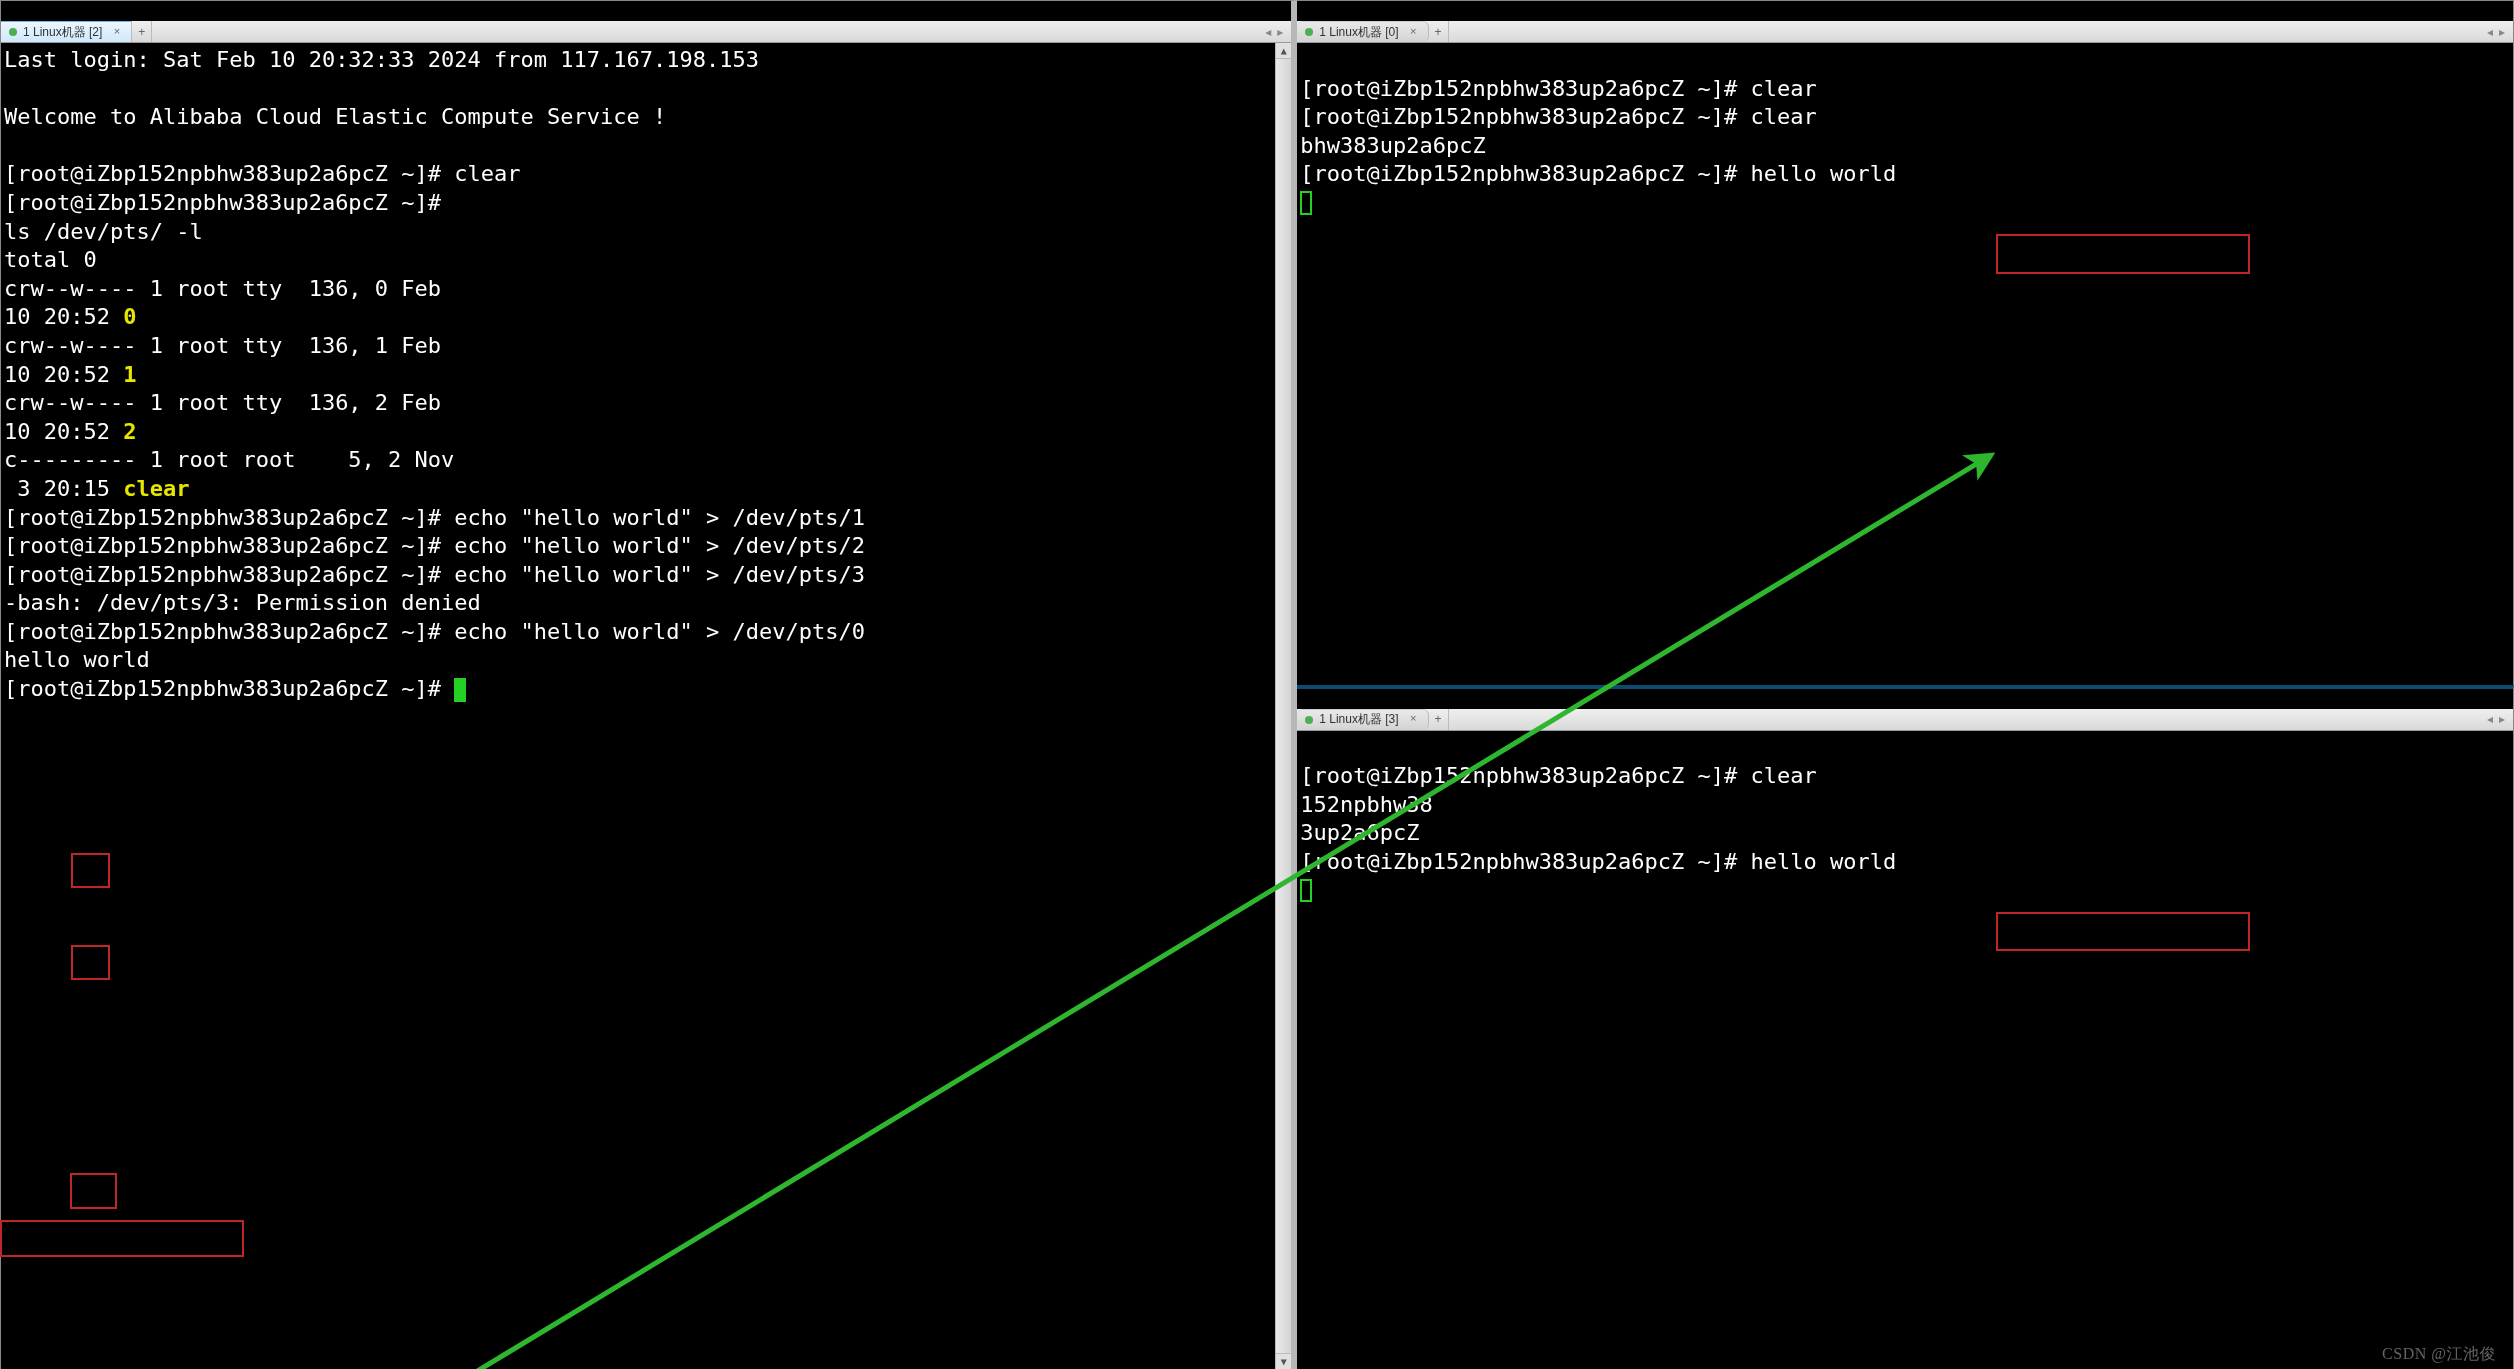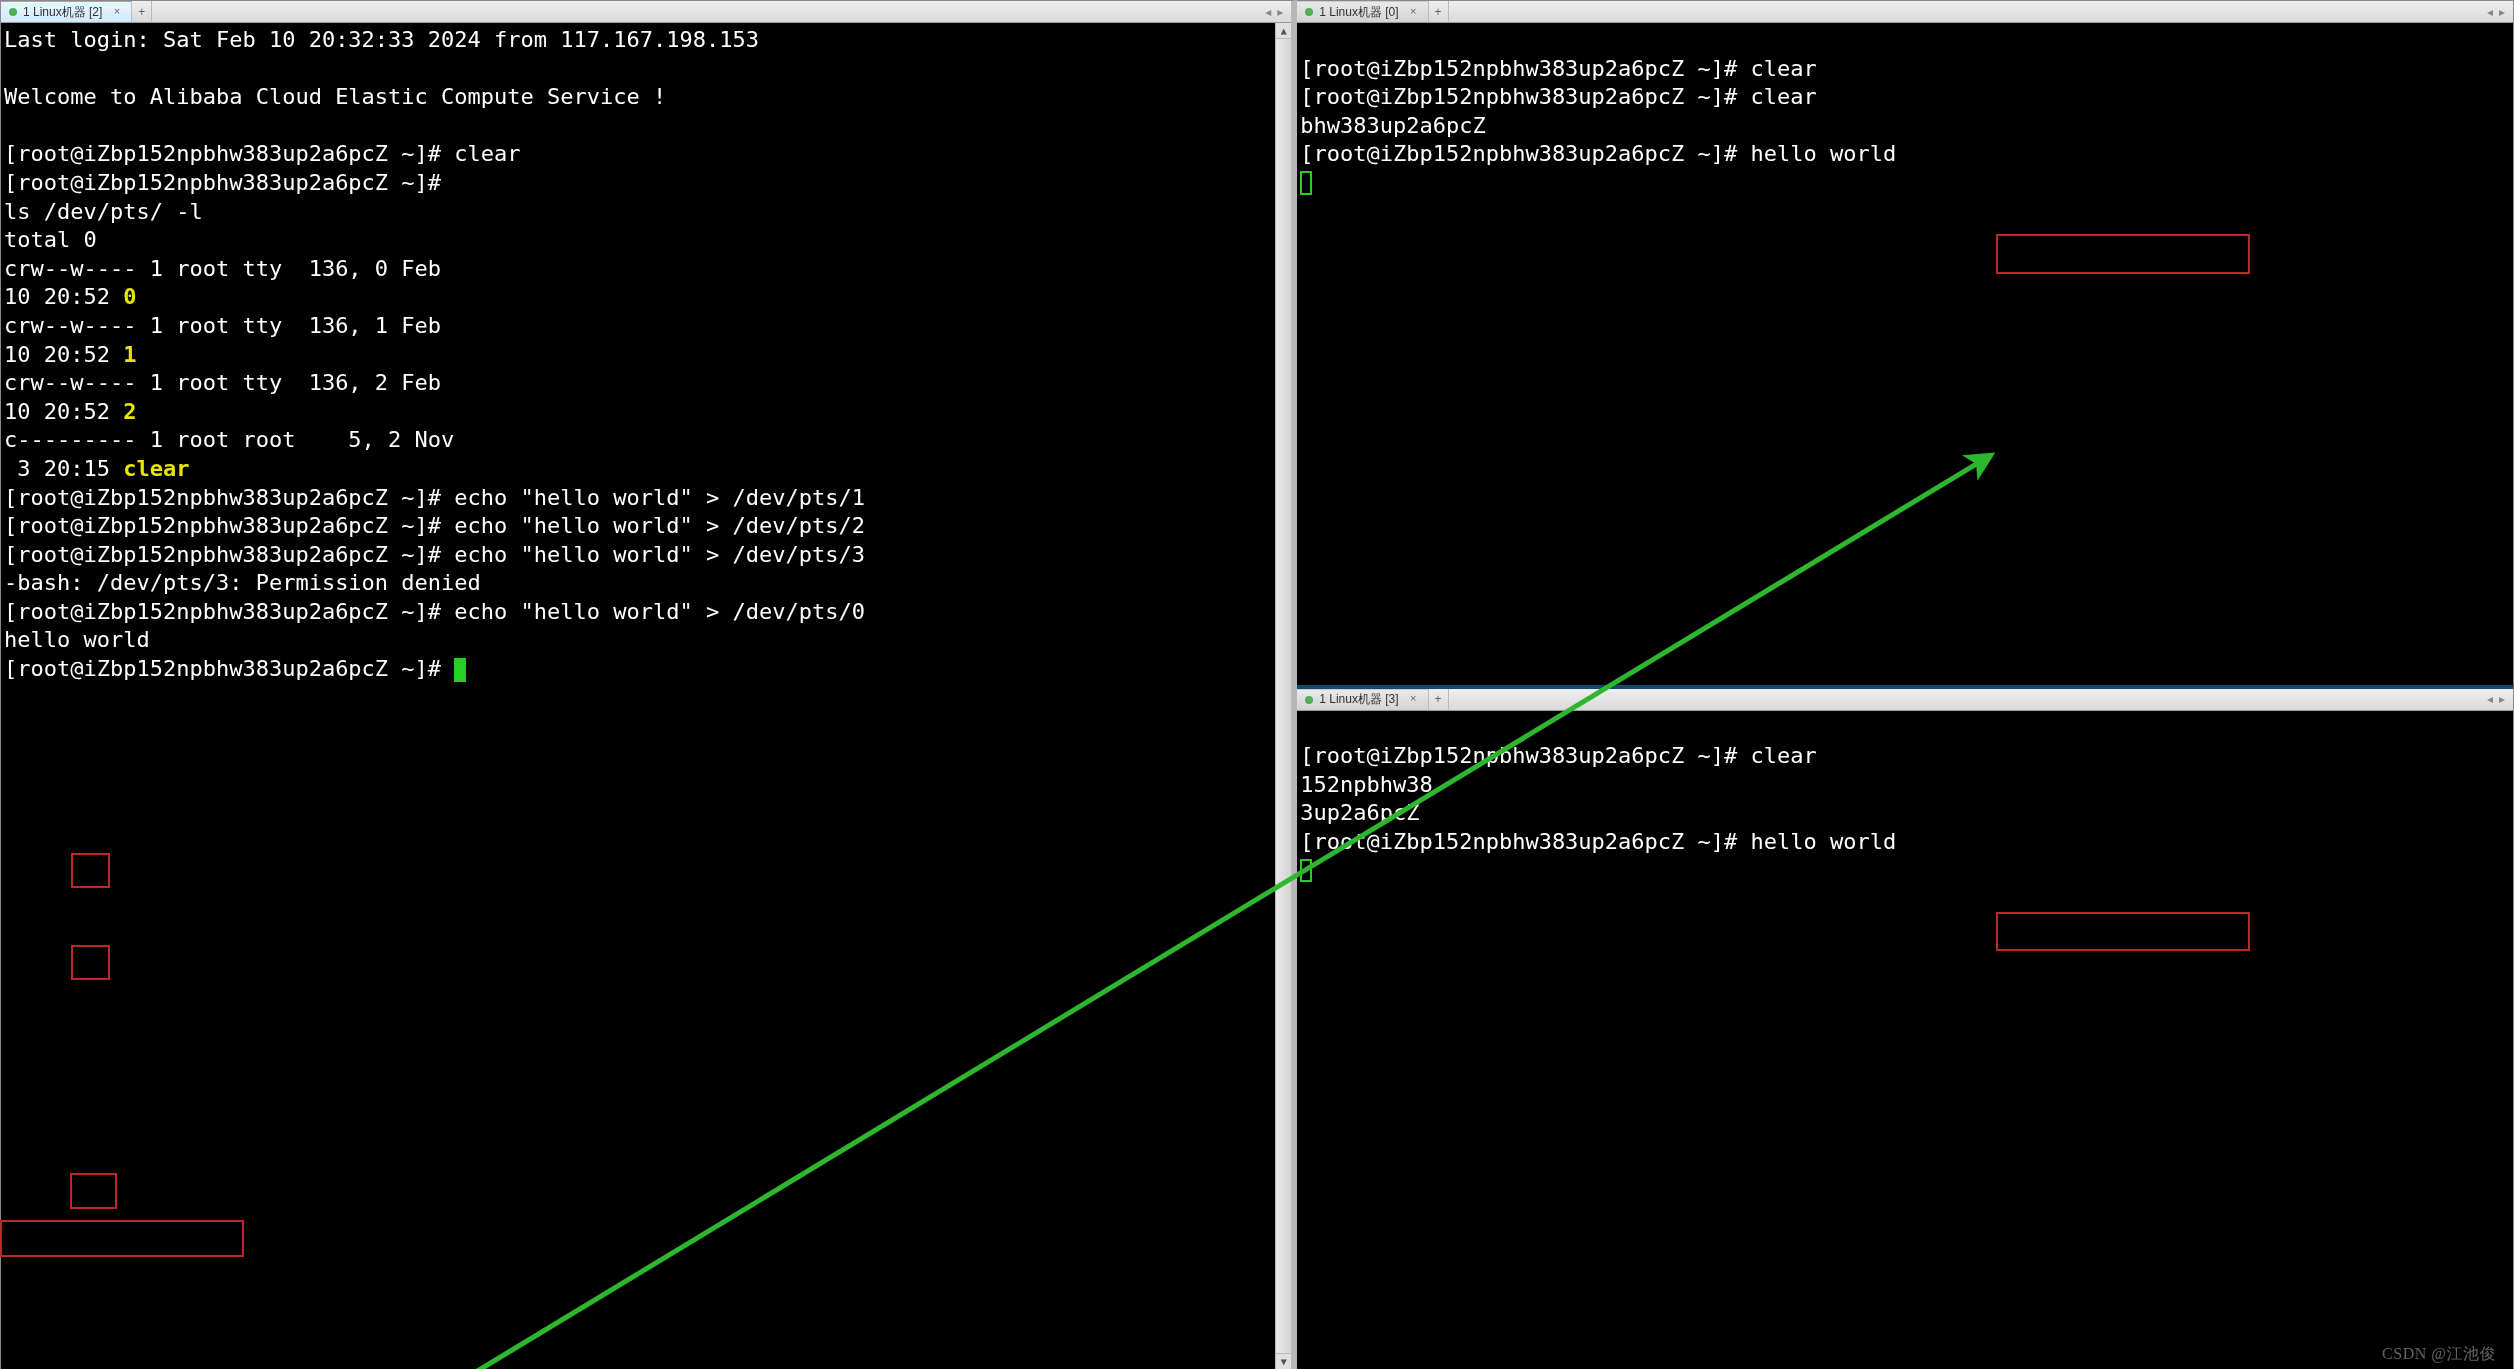--- a/index.html
+++ b/index.html
@@ -40,32 +40,33 @@
   
   .tabbar {
     display: flex;
     align-items: stretch;
     height: 22px;
     background: linear-gradient(#efefef, #d9d9d9);
     border-bottom: 1px solid #999;
     font-family: Tahoma, Verdana, Arial, sans-serif;
     font-size: 12px;
     color: #333;
+    margin-top: 20px;
   }
   .tab {
     display: flex;
     align-items: center;
     gap: 6px;
     padding: 0 8px;
     border-right: 1px solid #bbb;
     background: linear-gradient(#ecf6fe, #cfe8fb);
     border-top: 1px solid #6bb7ec;
     cursor: pointer;
   }
-  .tab.inactive { background: linear-gradient(#e9e9e9, #d3d3d3); border-top: 1px solid #ccc; }
+  .tab.inactive { background: linear-gradient(#e9e9e9, #d3d3d3); border-top: 1px solid #ccc; border-radius: 6px; }
   .tab .dot { width: 8px; height: 8px; border-radius: 50%; }
   .dot.green { background: #4caf50; }
   .tab-close {
     width: 13px; height: 13px; line-height: 11px; text-align: center;
     border-radius: 2px; color: #666; font-size: 11px; cursor: pointer;
     margin-left: 2px;
   }
   .tab-add {
     width: 20px; display: flex; align-items: center; justify-content: center;
     color: #666; border-right: 1px solid #bbb; cursor: pointer;

